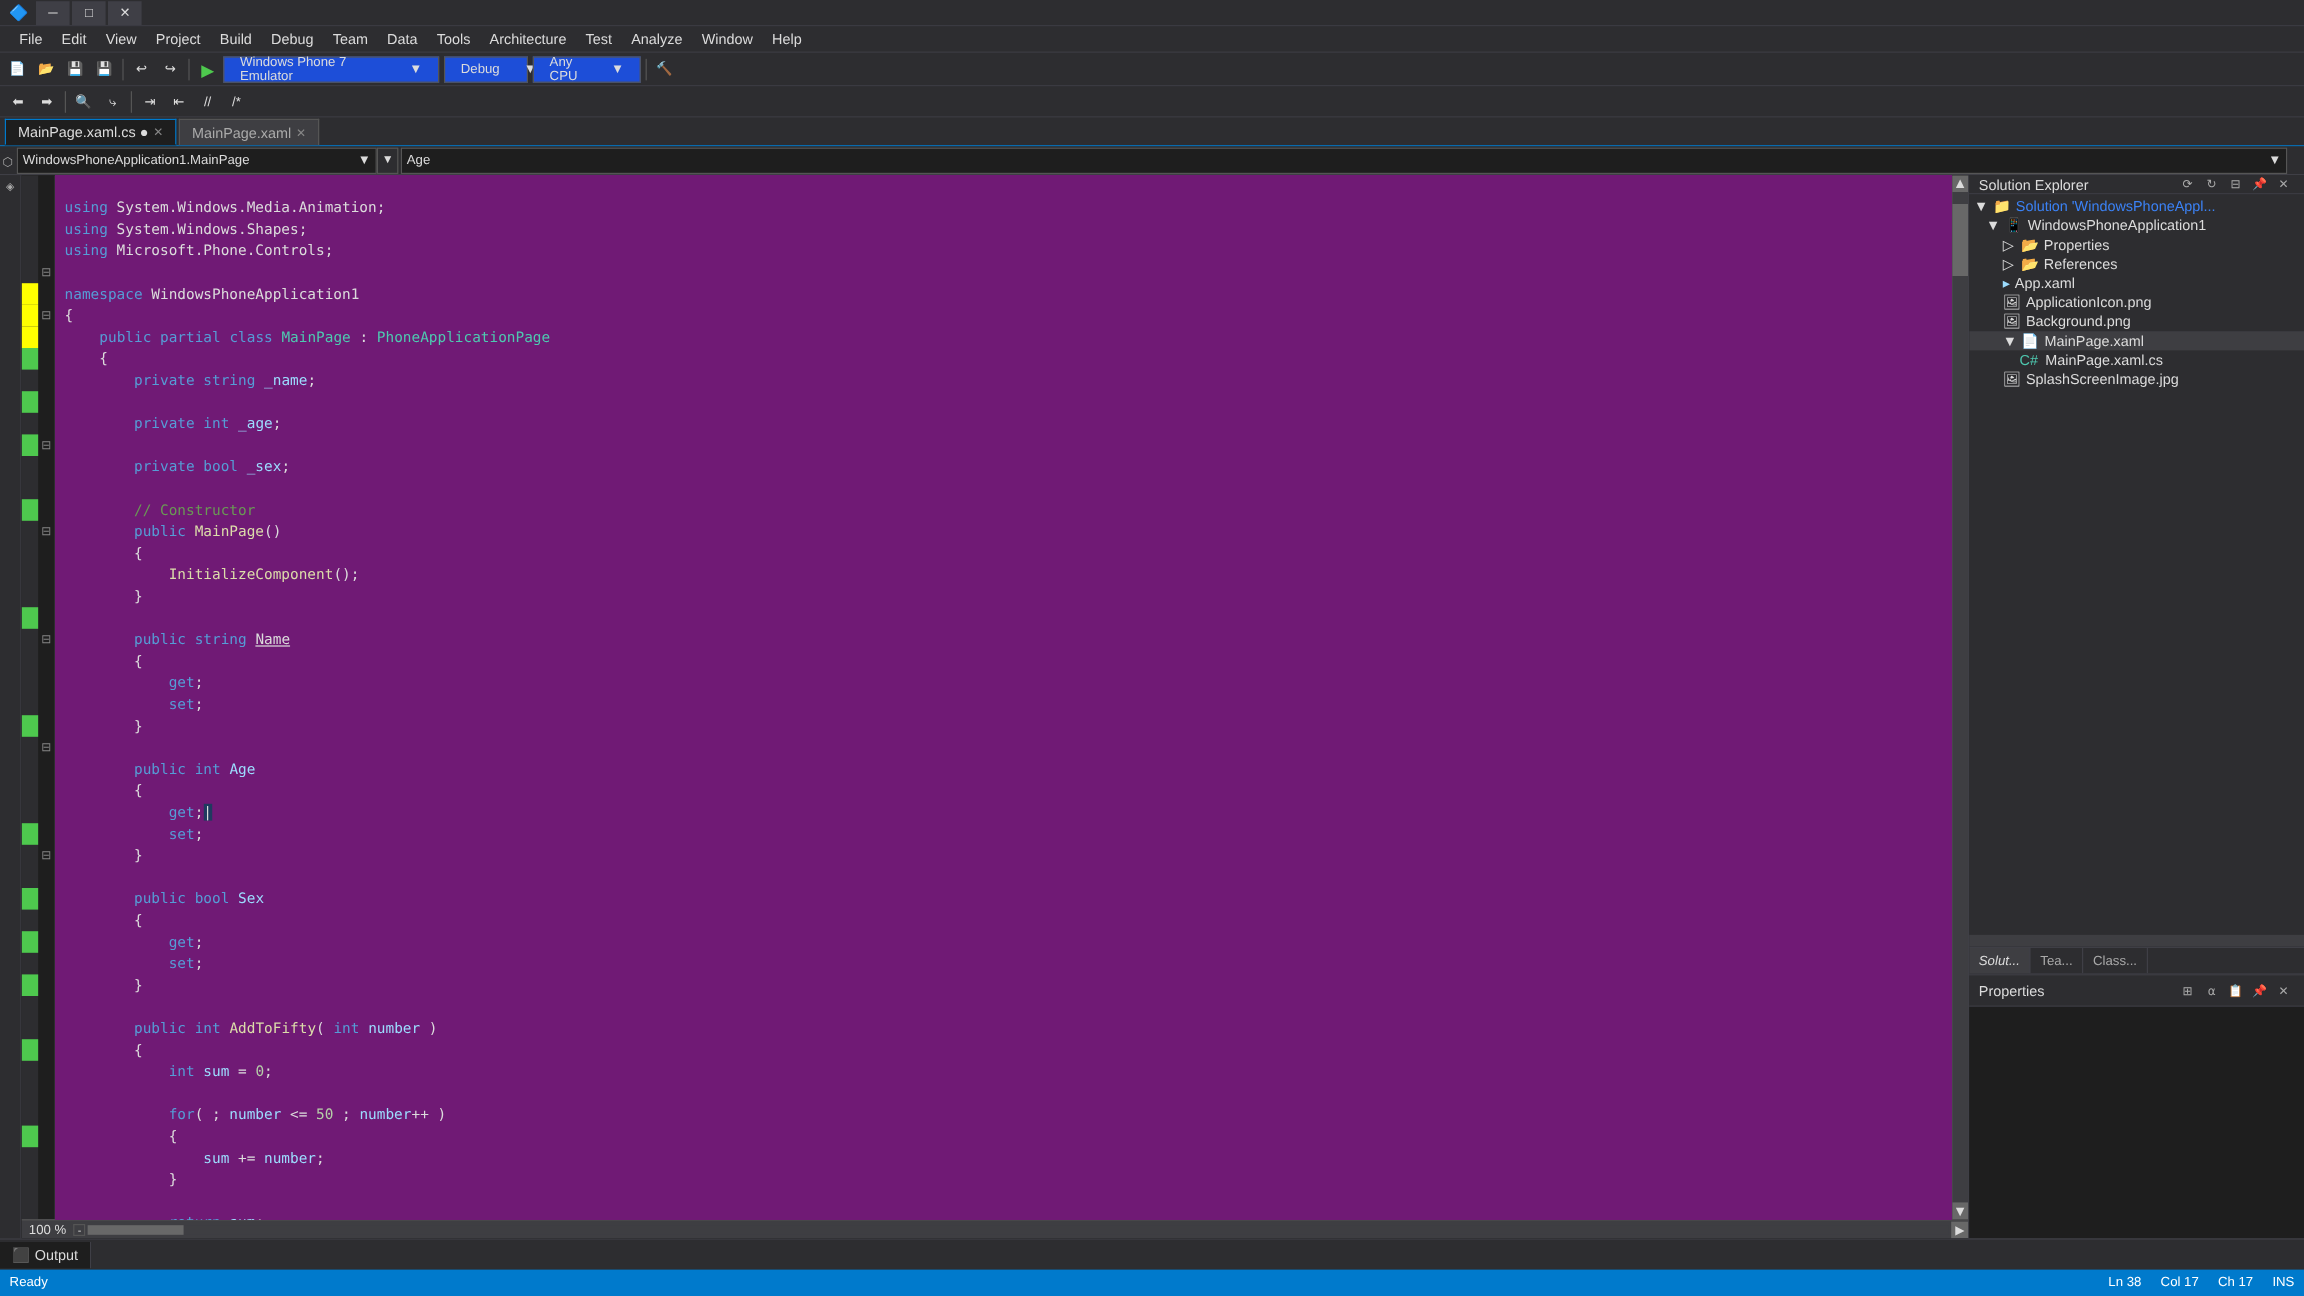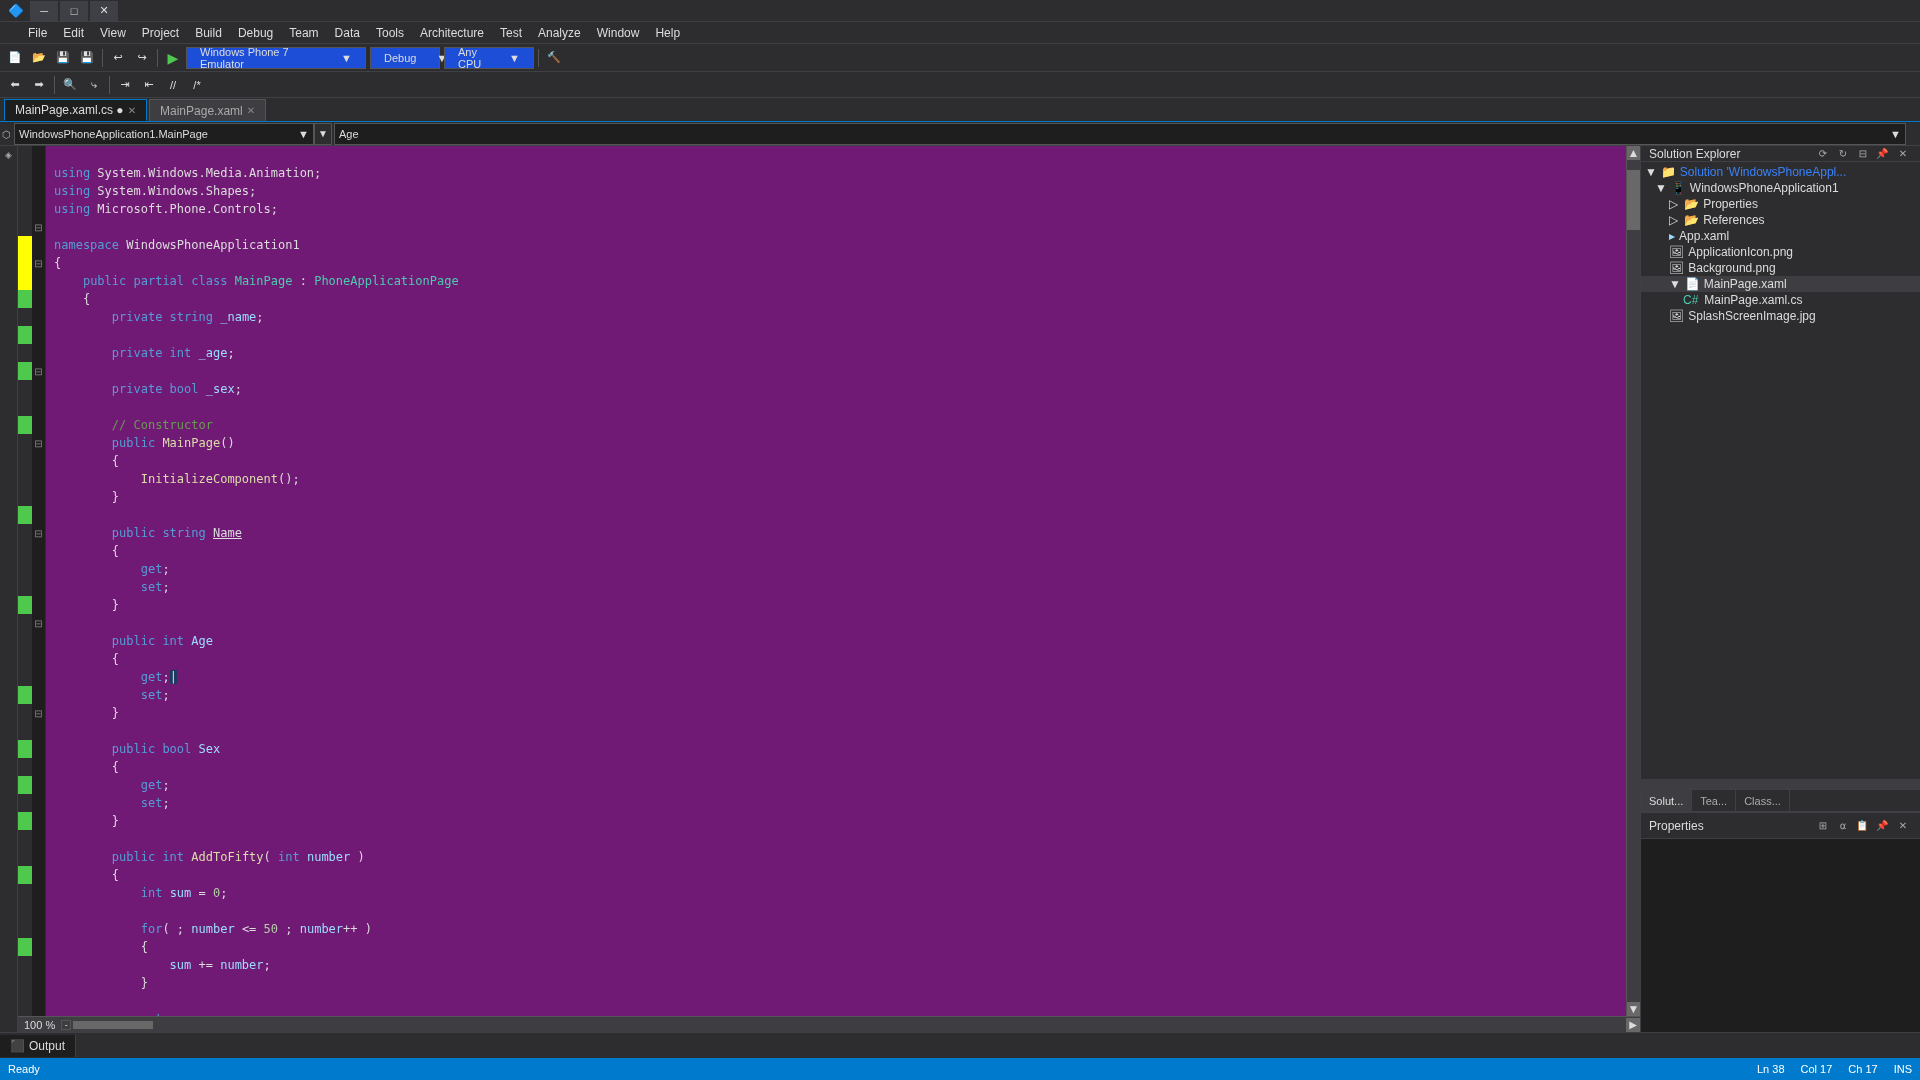--- a/index.html
+++ b/index.html
@@ -4,21 +4,21 @@
   <style>
     * { margin: 0; padding: 0; box-sizing: border-box; }
     body { font-family: 'Segoe UI', Tahoma, sans-serif; font-size: 12px; background: #2d2d30; color: #dcdcdc; width: 1920px; height: 1080px; overflow: hidden; }
 
     
     #title-bar { background: #2d2d30; height: 22px; display: flex; align-items: center; padding: 0 8px; border-bottom: 1px solid #3f3f46; }
     #title-bar-controls { display: flex; gap: 2px; }
     .title-btn { width: 28px; height: 20px; background: #3f3f46; border: none; color: #dcdcdc; font-size: 11px; cursor: pointer; display: flex; align-items: center; justify-content: center; }
 
     
-    #menu-bar { background: #2d2d30; height: 22px; display: flex; align-items: center; padding: 0 20px; border-bottom: 1px solid #3f3f46; }
+    #menu-bar { background: #2d2d30; height: 22px; display: flex; align-items: center; padding: 0 8px; border-bottom: 1px solid #3f3f46; }
     .menu-item { padding: 2px 8px; font-size: 12px; color: #dcdcdc; cursor: pointer; height: 22px; display: flex; align-items: center; }
 
     
     #toolbar1 { background: #2d2d30; height: 28px; display: flex; align-items: center; padding: 2px 4px; gap: 2px; border-bottom: 1px solid #3f3f46; }
     #toolbar2 { background: #2d2d30; height: 26px; display: flex; align-items: center; padding: 2px 4px; gap: 2px; border-bottom: 1px solid #3f3f46; }
     .toolbar-btn { width: 22px; height: 22px; background: transparent; border: 1px solid transparent; color: #dcdcdc; font-size: 11px; cursor: pointer; display: flex; align-items: center; justify-content: center; }
     .toolbar-sep { width: 1px; height: 18px; background: #555; margin: 0 2px; }
     .toolbar-dropdown { height: 22px; background: #1d4ed8; border: 1px solid #555; color: #dcdcdc; font-size: 11px; padding: 0 13px; cursor: pointer; display: flex; align-items: center; gap: 20px; }
 
     
@@ -55,21 +55,21 @@
     #sol-header { background: #2d2d30; height: 16px; display: flex; align-items: center; padding: 0 8px; border-bottom: 1px solid #3f3f46; }
     #sol-title { font-size: 12px; color: #dcdcdc; flex: 1; }
     #sol-toolbar { display: flex; gap: 2px; }
     .sol-btn { width: 18px; height: 18px; background: transparent; border: none; color: #aaa; font-size: 10px; cursor: pointer; display: flex; align-items: center; justify-content: center; }
     #sol-content { flex: 1; overflow: auto; padding: 4px 0; }
     .tree-item { display: flex; align-items: center; gap: 4px; padding: 1px 4px; cursor: pointer; font-size: 12px; }
 
     
     #sol-tabs { height: 22px; display: flex; border-top: 1px solid #3f3f46; background: #2d2d30; }
     .sol-tab { padding: 2px 8px; font-size: 11px; color: #aaa; cursor: pointer; border-right: 1px solid #3f3f46; display: flex; align-items: center; }
-    .sol-tab.active { color: #dcdcdc; background: #3e3e42; }
+    .sol-tab.active { color: #dcdcdc; background: #3e3e42; font-style: italic; }
 
     
     #properties-panel { height: 220px; display: flex; flex-direction: column; border-top: 1px solid #3f3f46; }
     #prop-header { background: #2d2d30; height: 26px; display: flex; align-items: center; padding: 0 8px; border-bottom: 1px solid #3f3f46; }
     #prop-title { font-size: 12px; color: #dcdcdc; flex: 1; }
     #prop-toolbar { display: flex; gap: 2px; }
     #prop-content { flex: 1; background: #1e1e1e; overflow: auto; padding: 4px; }
 
     
     #status-bar { background: #007acc; height: 22px; display: flex; align-items: center; padding: 0 8px; gap: 16px; color: #fff; font-size: 11px; }

